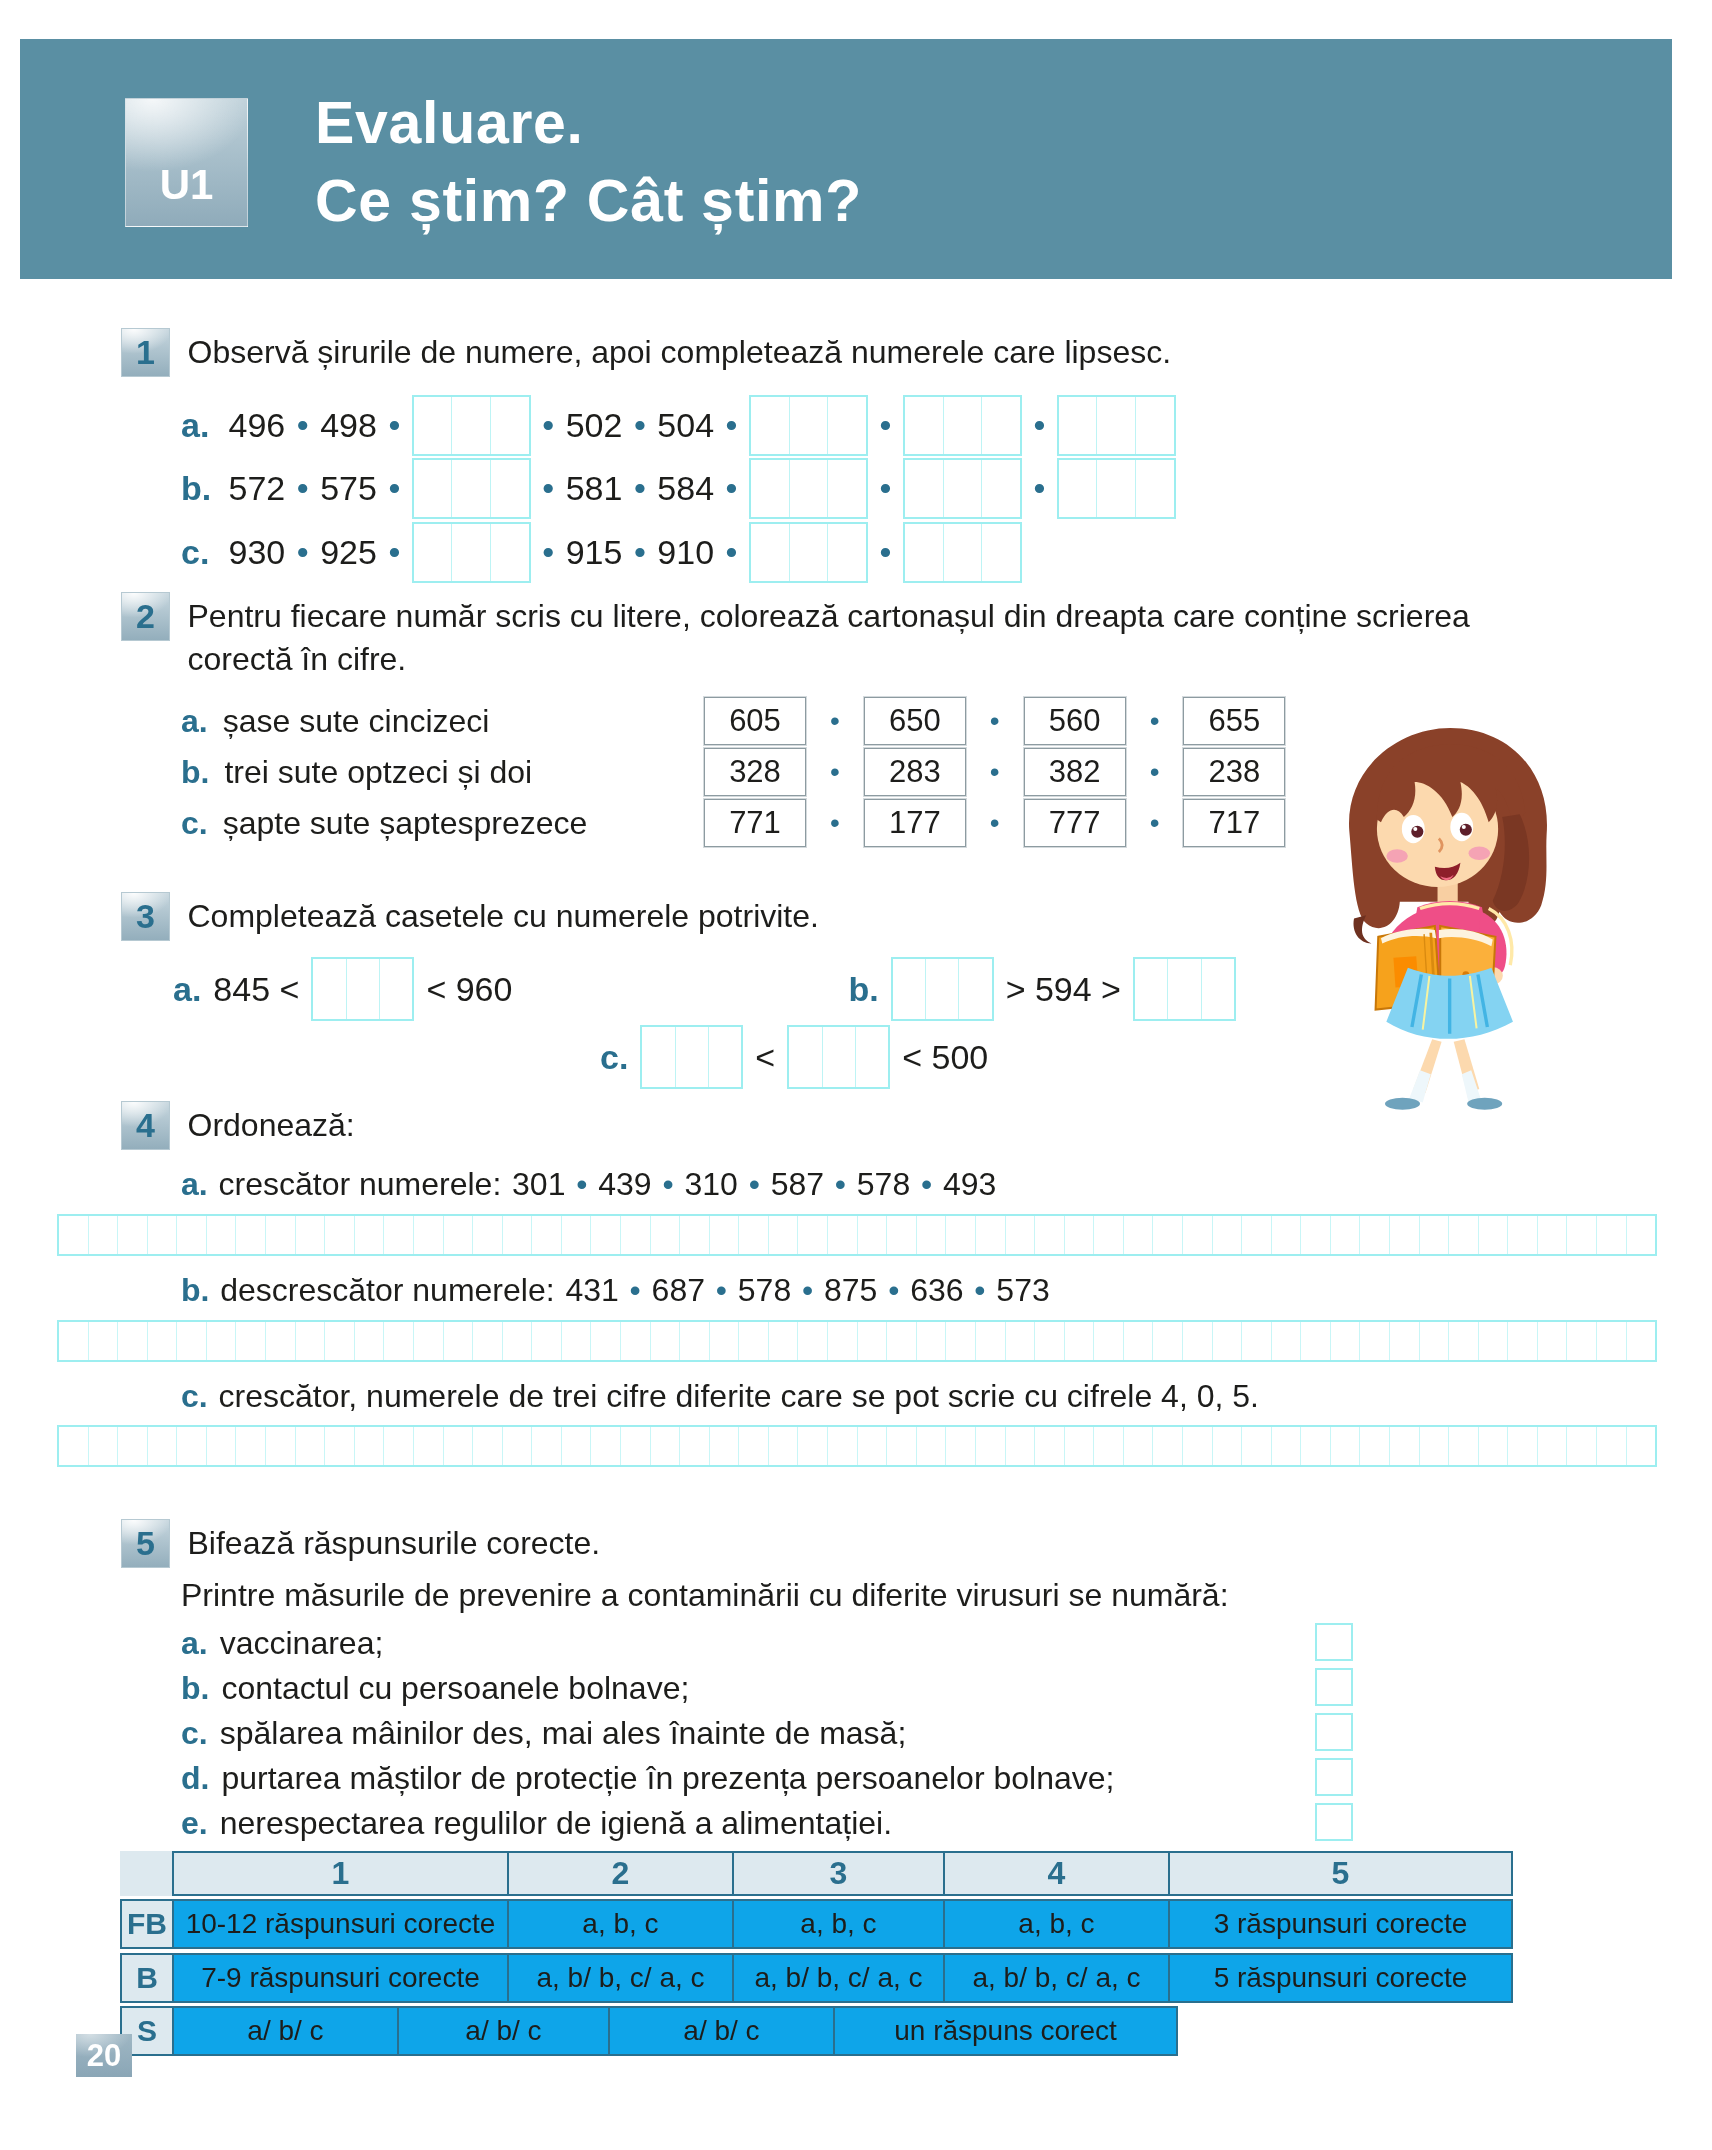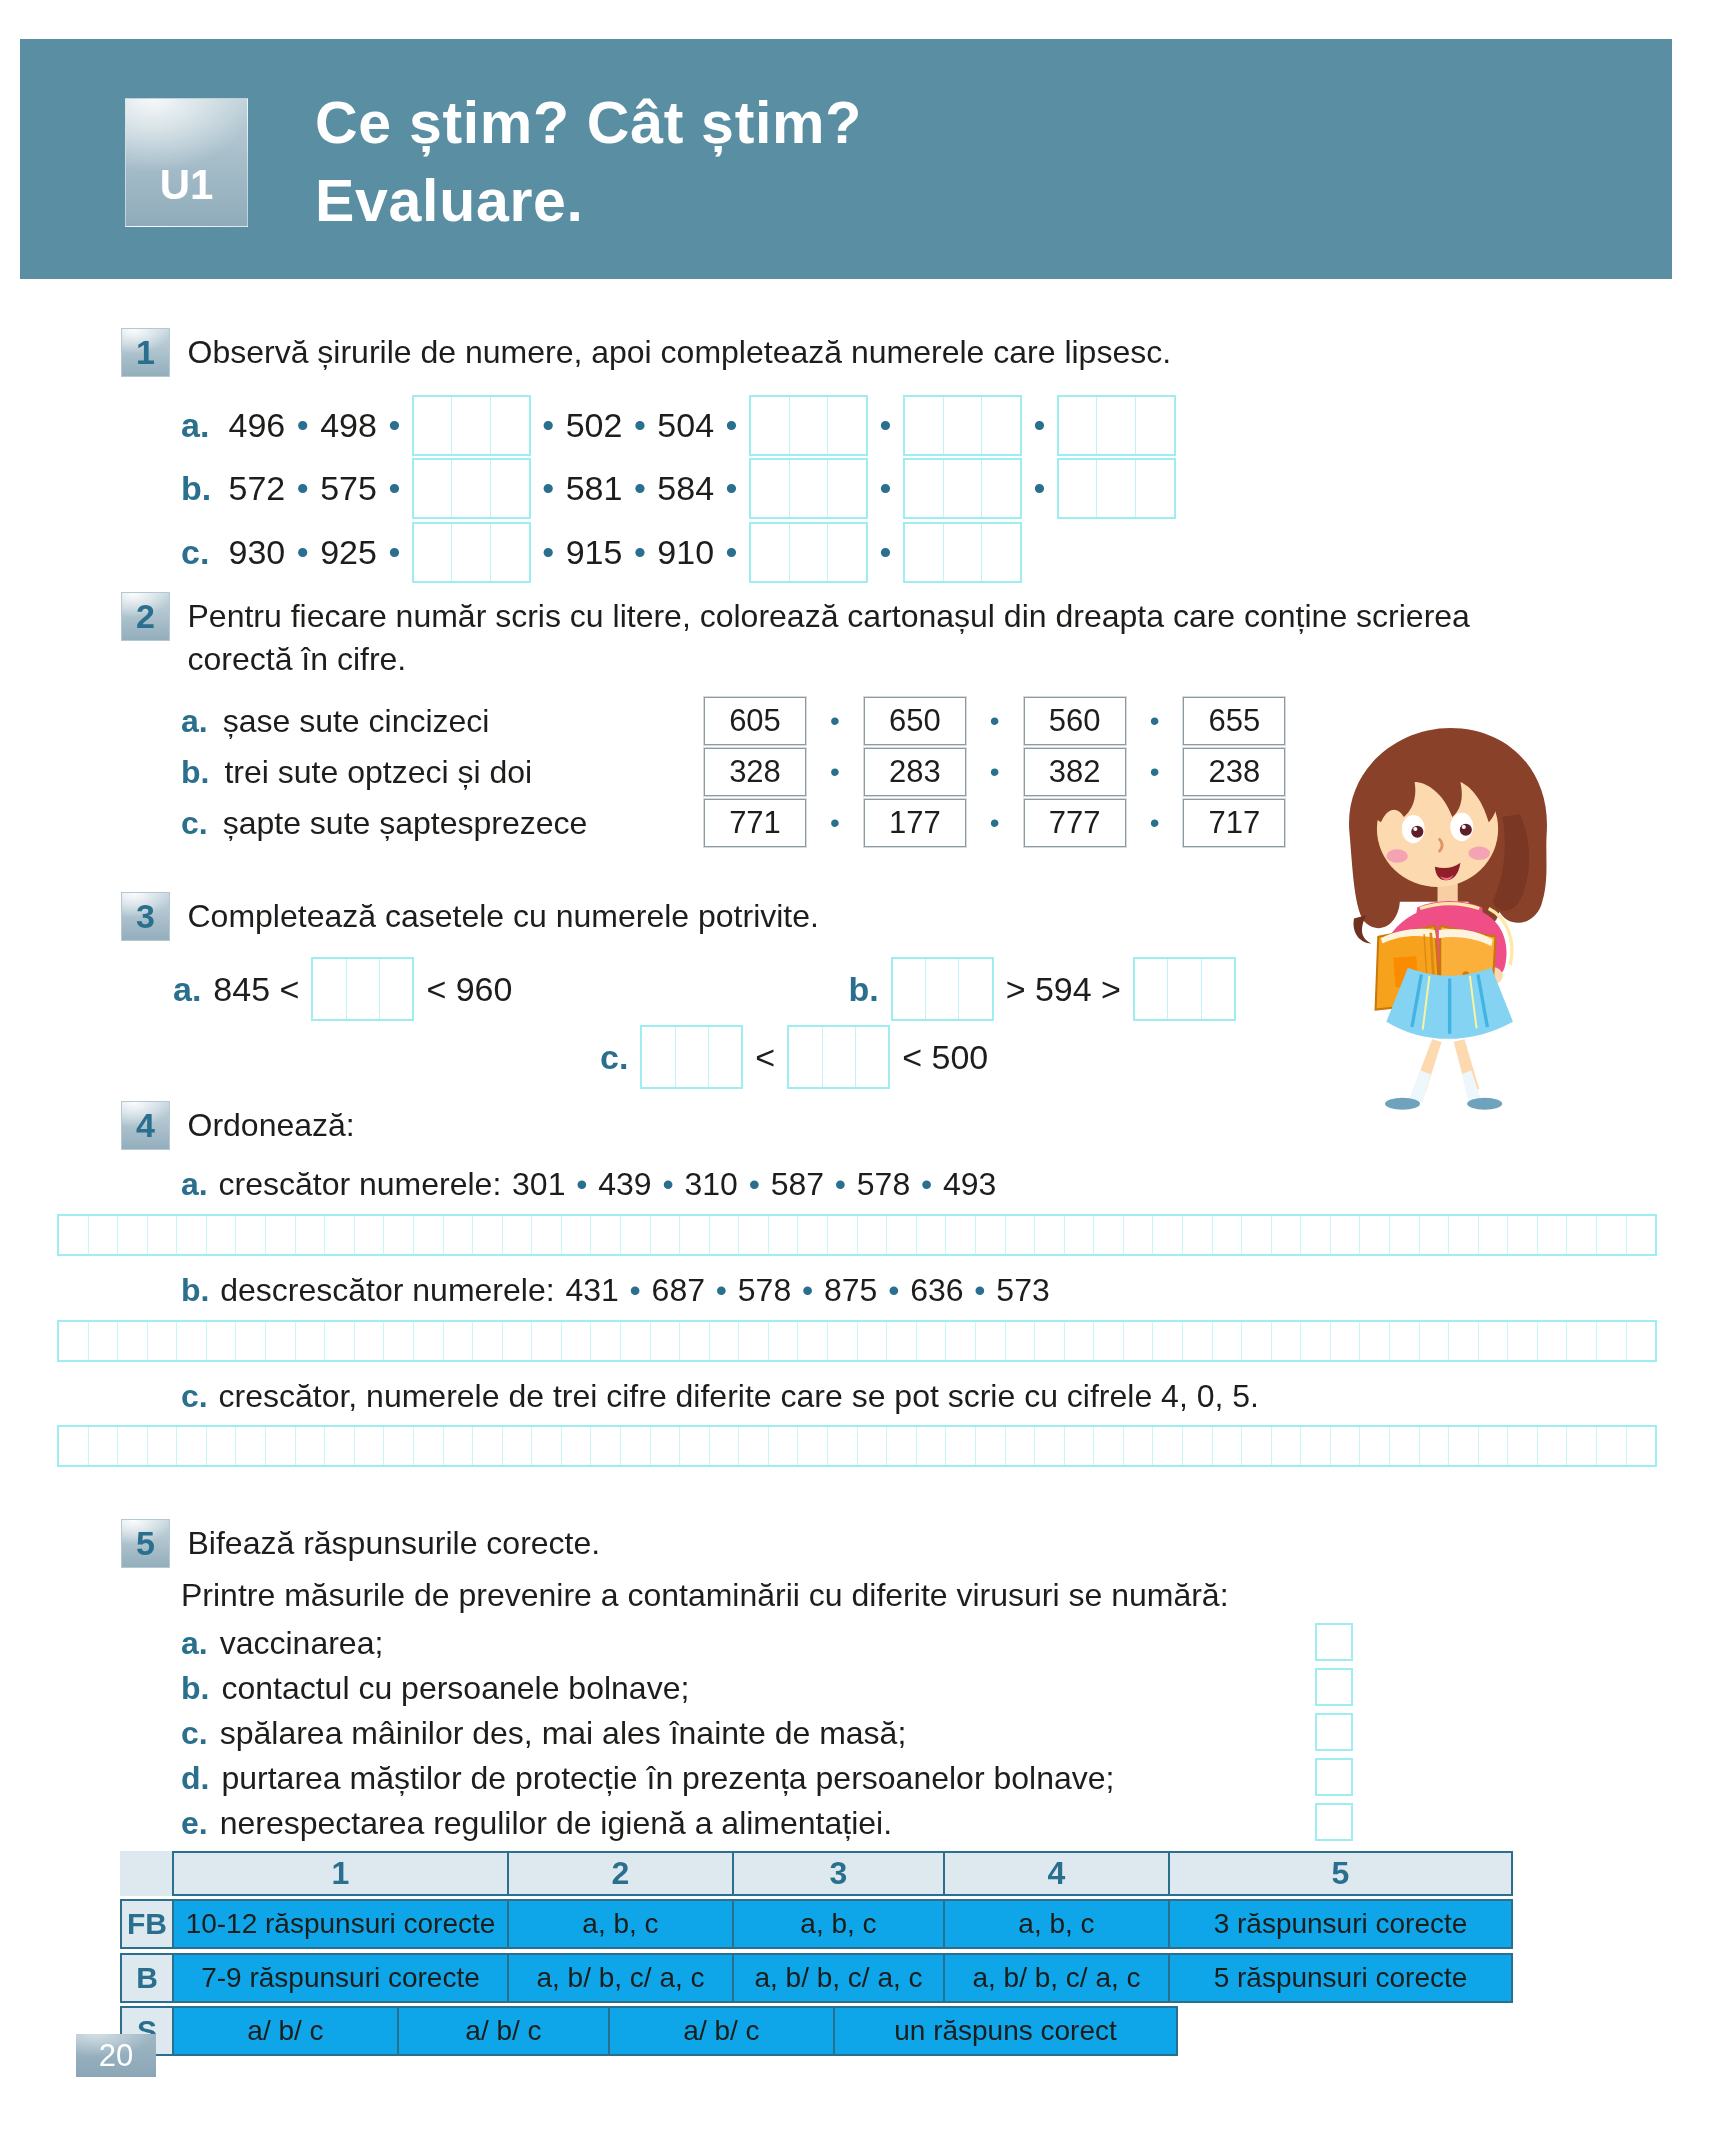--- a/index.html
+++ b/index.html
@@ -72,40 +72,40 @@
   .t-row:first-child{margin-top:0;}
   .t-cell{margin-left:-2px;border:2px solid #2a6f8e;background:#0ea5e9;box-sizing:border-box;
           display:flex;align-items:center;justify-content:center;font-size:28px;height:50px;}
   .t-cell:first-child{margin-left:0;}
   .t-head .t-cell{background:#dde9ef;color:#2a6f8e;font-weight:bold;font-size:32px;height:45px;}
   .corner{border:none;background:transparent;}
   .t-label{background:#dde9ef;color:#2a6f8e;font-weight:bold;font-size:30px;}
   .c0{width:54px;} .c1{width:337px;} .c2{width:227px;} .c3{width:213px;} .c4{width:227px;} .c5{width:345px;}
 
   
-  .page-badge{position:absolute;left:76px;top:2034px;width:80px;height:43px;
+  .page-badge{position:absolute;left:76px;top:2034px;width:56px;height:43px;
       background:radial-gradient(120% 90% at 25% 0%,rgba(255,255,255,.55),rgba(255,255,255,0) 60%),
                  linear-gradient(180deg,#9fb7c4,#8aa6b6);
-      display:flex;align-items:center;justify-content:center;color:#fff;font-weight:normal;font-size:31px;}
+      display:flex;align-items:center;justify-content:center;color:#fff;font-weight:bold;font-size:31px;}
 
   
   .girl{position:absolute;left:1319px;top:705px;width:264px;height:407px;}
 </style>
 </head>
 <body>
 
 <div class="page">
 
   <div class="banner">
     <div class="unit-badge">
       <span>U1</span>
     </div>
     <div class="banner-title">
+      <div>Evaluare.</div>
       <div>Ce știm? Cât știm?</div>
-      <div>Evaluare.</div>
     </div>
   </div>
 
   <div class="ex" style="top:328px;">
     <div class="ex-head">
       <div class="num-badge">1</div>
       <div class="prompt">Observă șirurile de numere, apoi completează numerele care lipsesc.</div>
     </div>
 
     <div class="seq-row mt26">

